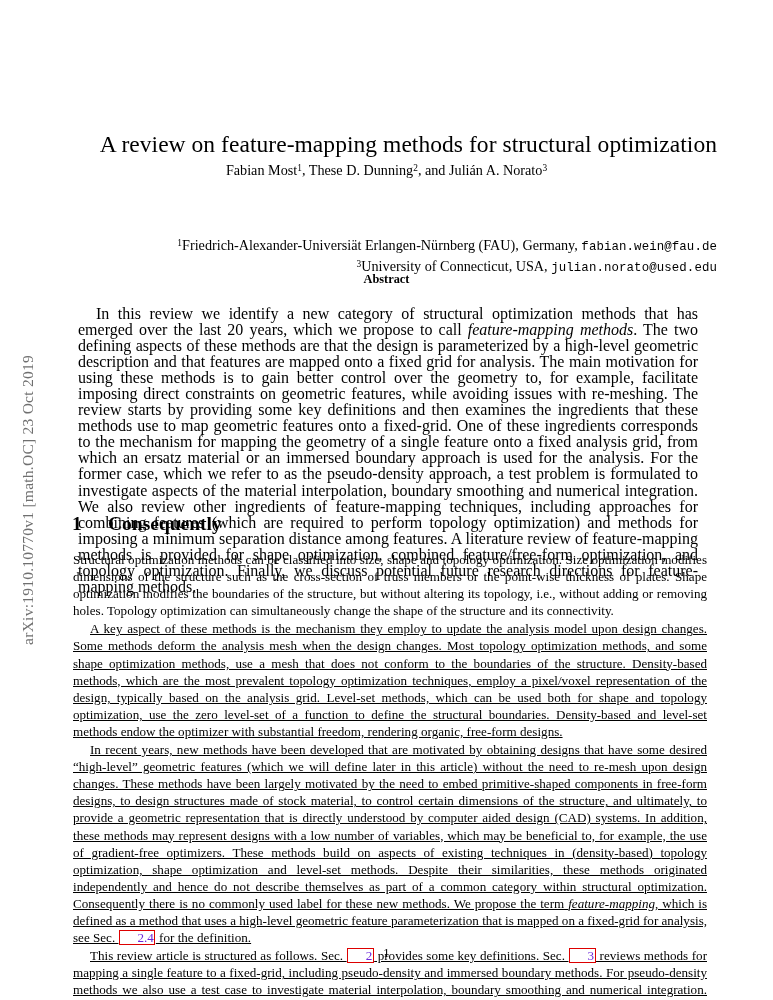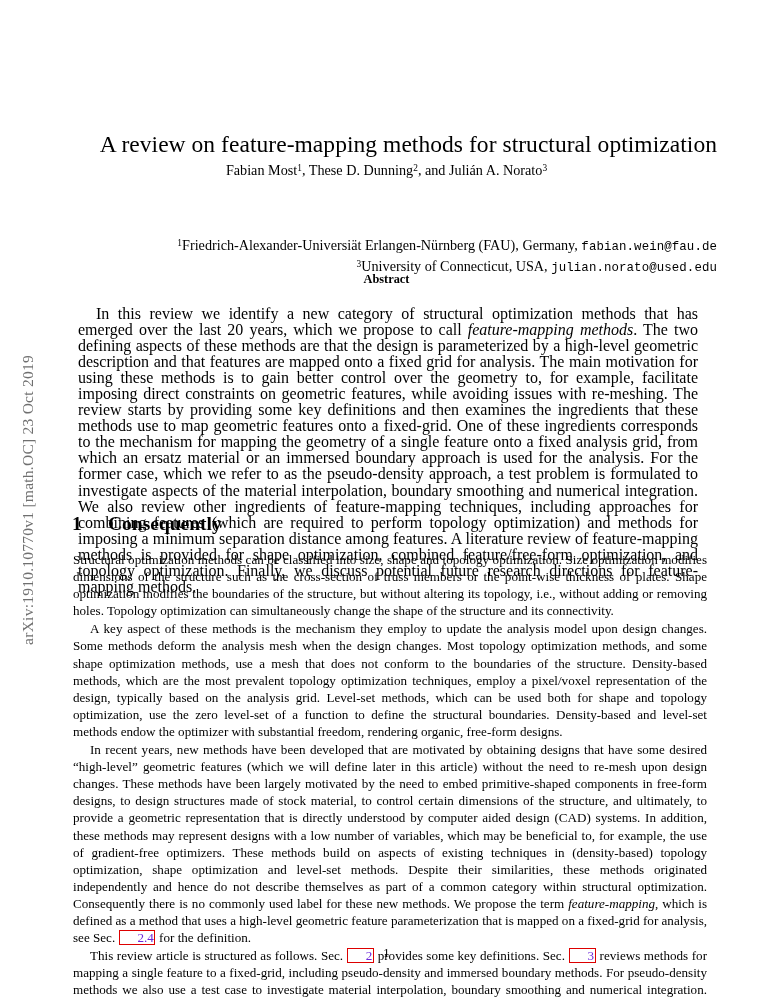--- a/index.html
+++ b/index.html
@@ -128,21 +128,21 @@
     position: absolute;
     left: 72px;
     top: 550px;
     width: 636px;
     font-size: 13.1px;
     line-height: 17.1px;
     text-align: justify;
     text-justify: inter-word;
   }
   .body-text p { margin: 1px; }
-  .body-text p.indent { text-indent: 17px; }
+  .body-text p.indent { text-indent: 17px; text-decoration: underline; }
 
   i, .ital { font-style: italic; }
 
   .xref {
     color: #6d28d9;
     border: 1px solid #dd0000;
     padding: 0 0.5px;
     margin: 0 0.5px;
     text-decoration: none;
     line-height: 1;

